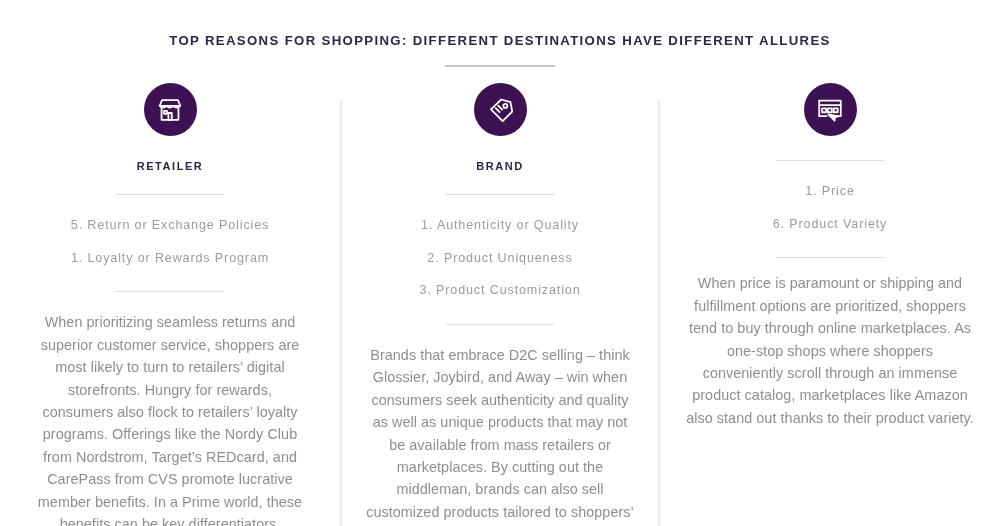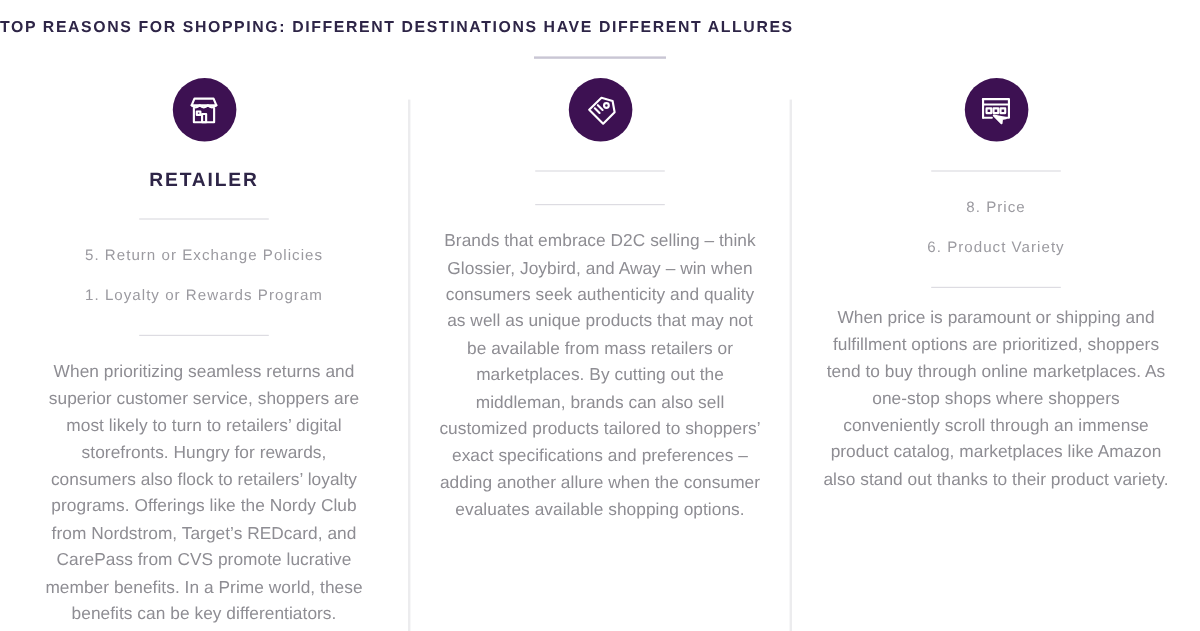--- a/index.html
+++ b/index.html
@@ -19,22 +19,22 @@
 
   .page {
     position: relative;
     width: 1000px;
     height: 526px;
     box-sizing: border-box;
   }
 
   
   .title-block {
-    padding-top: 14px;
-    text-align: left;
+    padding-top: 32px;
+    text-align: center;
   }
   .title {
     font-size: 13.2px;
     letter-spacing: 1.35px;
     font-weight: 600;
     color: #2e2547;
     text-transform: uppercase;
     line-height: 1.3;
     white-space: nowrap;
   }
@@ -85,21 +85,21 @@
     border-radius: 50%;
     background: #3d1152;
     display: flex;
     align-items: center;
     justify-content: center;
   }
   .icon-circle svg { display: block; }
 
   
   .col-heading {
-    font-size: 16px;
+    font-size: 11px;
     font-weight: 700;
     letter-spacing: 1.55px;
     color: #2e2547;
     text-transform: uppercase;
     white-space: nowrap;
   }
   .heading-rule {
     width: 108px;
     height: 1px;
     background: #dddce2;
@@ -183,21 +183,27 @@
       <div class="icon-wrap">
         <div class="icon-circle">
           <svg width="30" height="30" viewBox="0 0 32 32" fill="none" stroke="#ffffff" stroke-width="1.9" stroke-linejoin="round" stroke-linecap="round">
             <path d="M17.3 4.8 L27.2 7.6 L29 17.6 L18.8 27.8 L6.4 15.4 Z"></path>
             <circle cx="21.7" cy="11.6" r="2.1"></circle>
             <path d="M11.4 14.1 L15.6 18.3"></path>
             <path d="M14.1 11.4 L18.3 15.6"></path>
           </svg>
         </div>
       </div>
+      <div class="col-heading">Brand</div>
       <div class="heading-rule"></div>
+      <ul class="reasons">
+        <li>1. Authenticity or Quality</li>
+        <li>2. Product Uniqueness</li>
+        <li>3. Product Customization</li>
+      </ul>
       <div class="body-rule"></div>
       <p class="body-text">Brands that embrace D2C selling – think Glossier, Joybird, and Away – win when consumers seek authenticity and quality as well as unique products that may not be available from mass retailers or marketplaces. By cutting out the middleman, brands can also sell customized products tailored to shoppers’ exact specifications and preferences – adding another allure when the consumer evaluates available shopping options.</p>
     </div>
 
     <div class="col col-3">
       <div class="icon-wrap">
         <div class="icon-circle">
           <svg width="30" height="30" viewBox="0 0 32 32" fill="none" stroke="#ffffff" stroke-width="1.9" stroke-linejoin="round" stroke-linecap="round">
             <path d="M4.5 6 L27.5 6 L27.5 22.5 L17.5 22.5"></path>
             <path d="M4.5 22.5 L4.5 6"></path>
@@ -205,21 +211,21 @@
             <path d="M4.5 10.8 L27.5 10.8"></path>
             <rect x="7.6" y="14.2" width="4.2" height="4.2"></rect>
             <rect x="13.8" y="14.2" width="4.2" height="4.2"></rect>
             <rect x="20" y="14.2" width="4.2" height="4.2"></rect>
             <path d="M14.1 20.6 L20.9 27.4 L21.3 23.6 L24.8 22.9 Z" fill="#ffffff"></path>
           </svg>
         </div>
       </div>
       <div class="heading-rule"></div>
       <ul class="reasons">
-        <li>8. Price</li>
+        <li>1. Price</li>
         <li>6. Product Variety</li>
       </ul>
       <div class="body-rule"></div>
       <p class="body-text">When price is paramount or shipping and fulfillment options are prioritized, shoppers tend to buy through online marketplaces. As one-stop shops where shoppers conveniently scroll through an immense product catalog, marketplaces like Amazon also stand out thanks to their product variety.</p>
     </div>
 
   </div>
 </div>
 
 </body></html>

